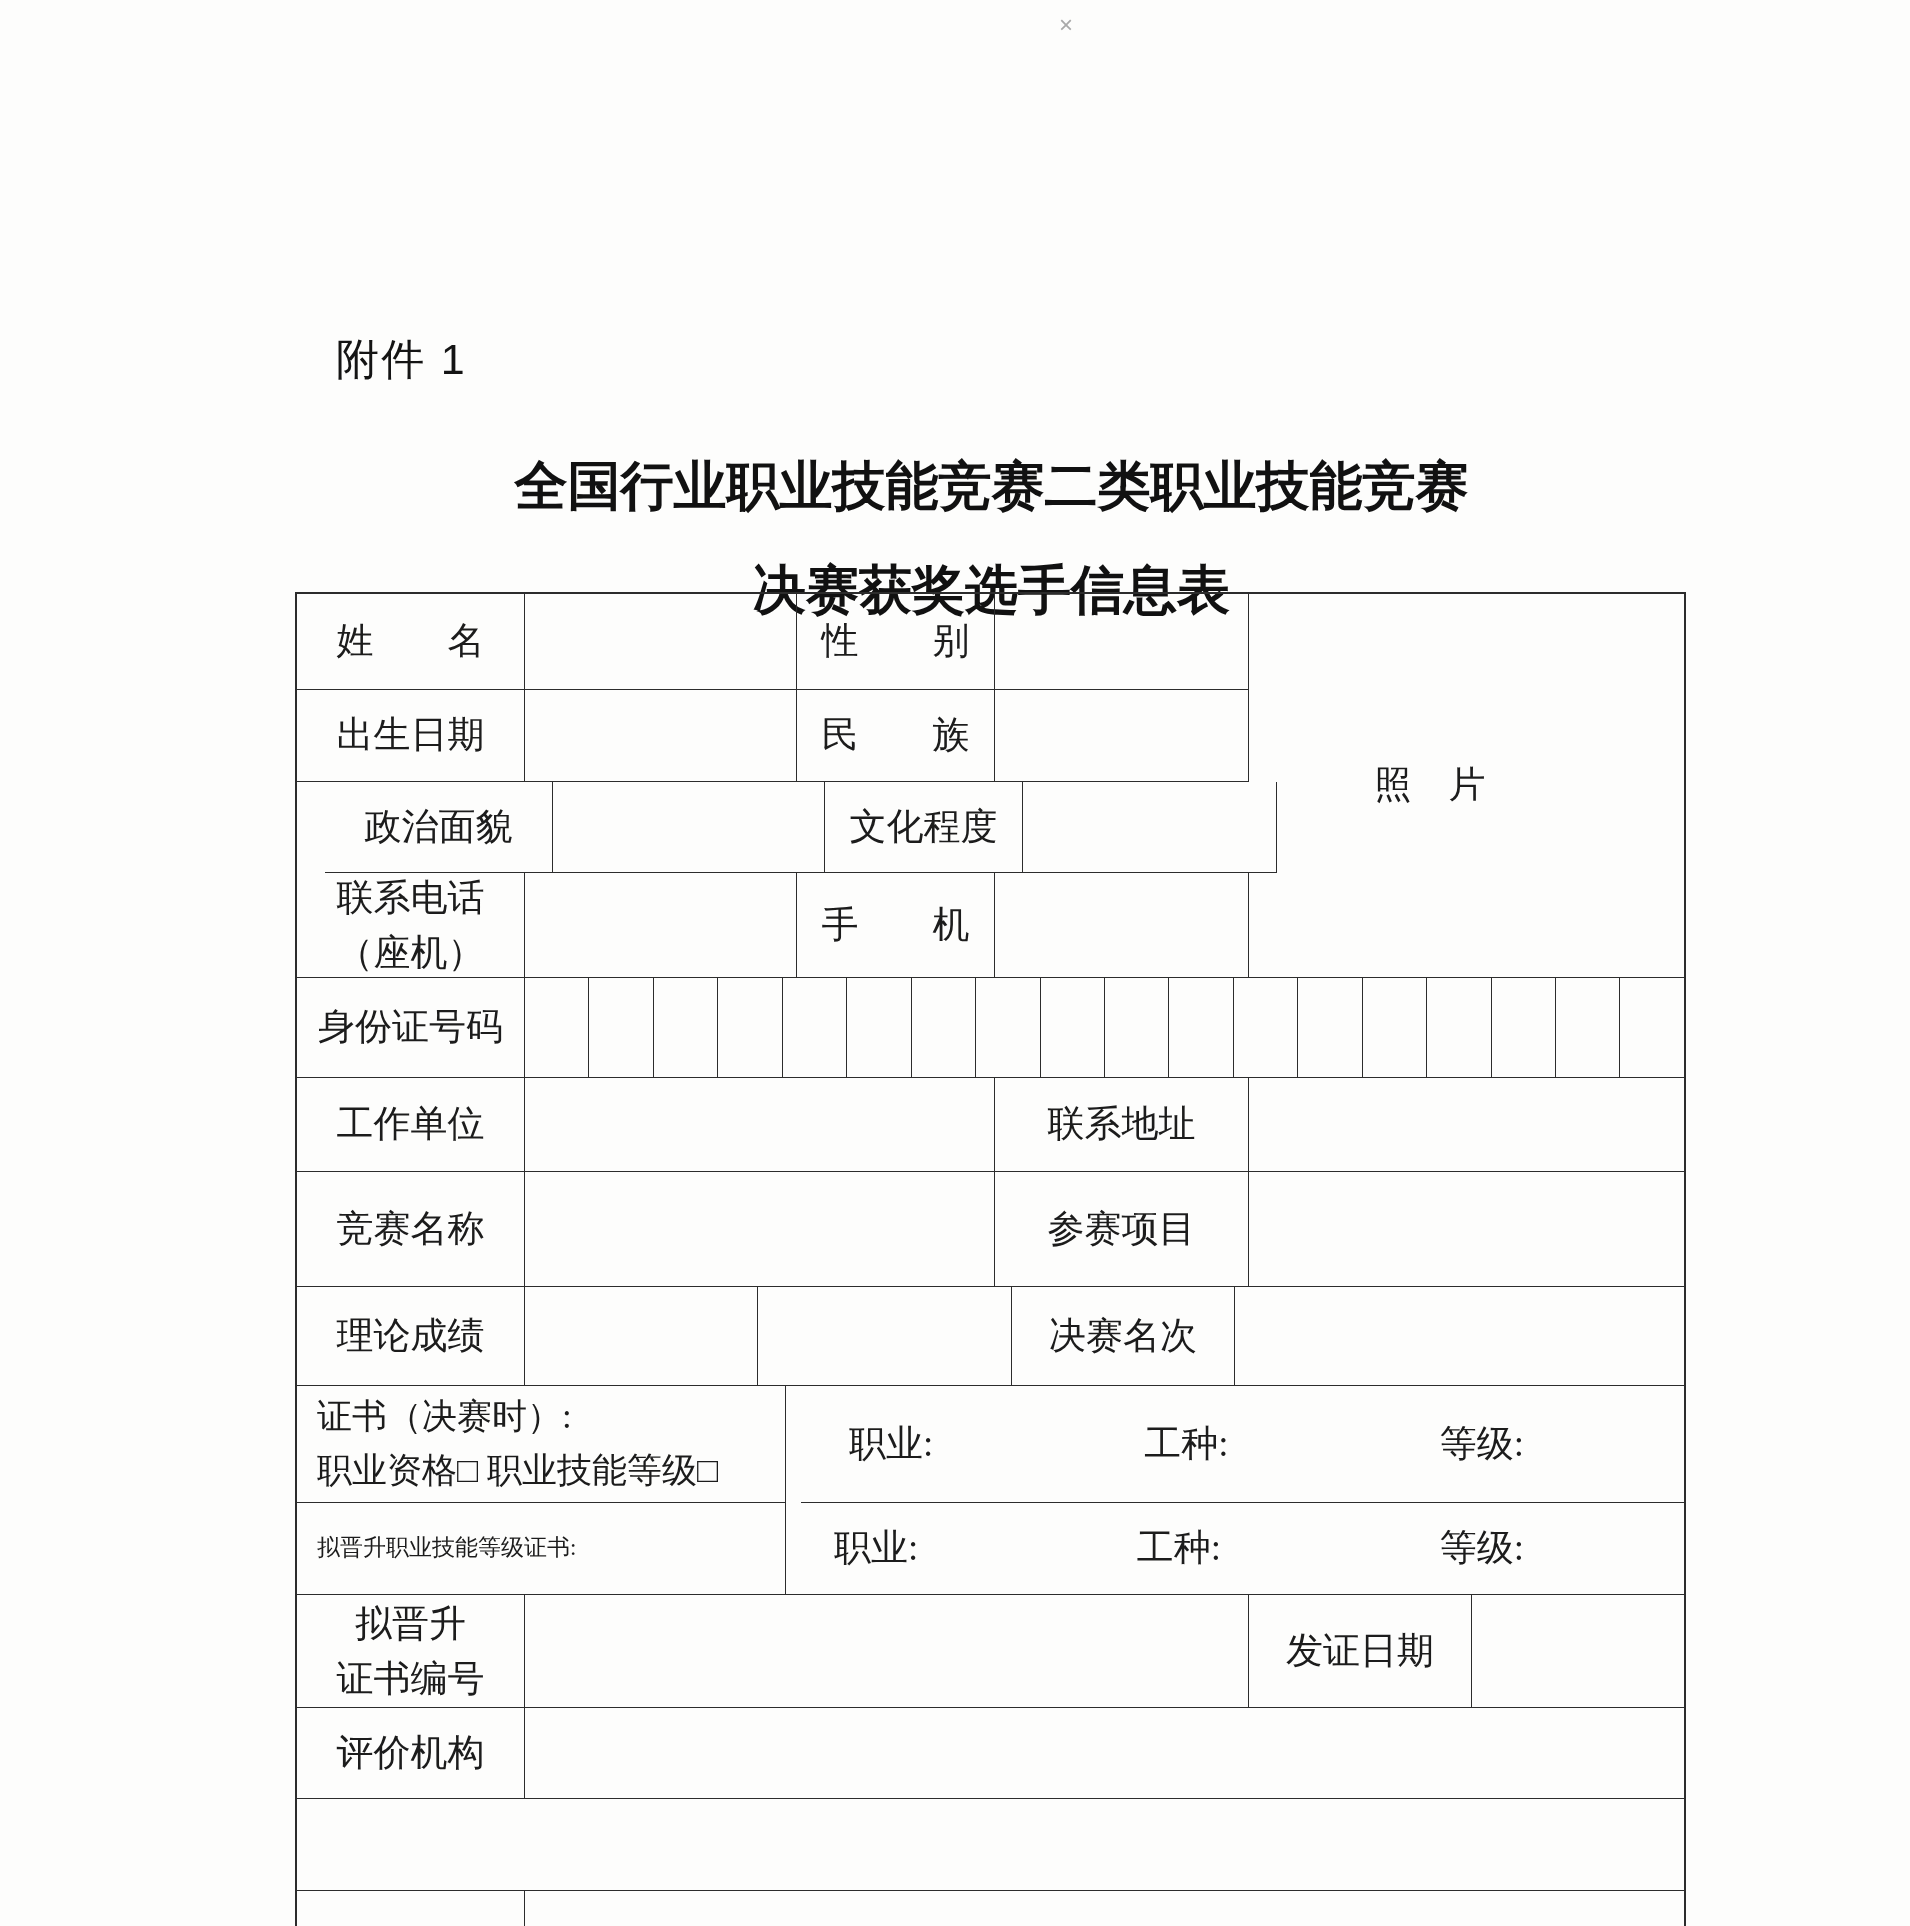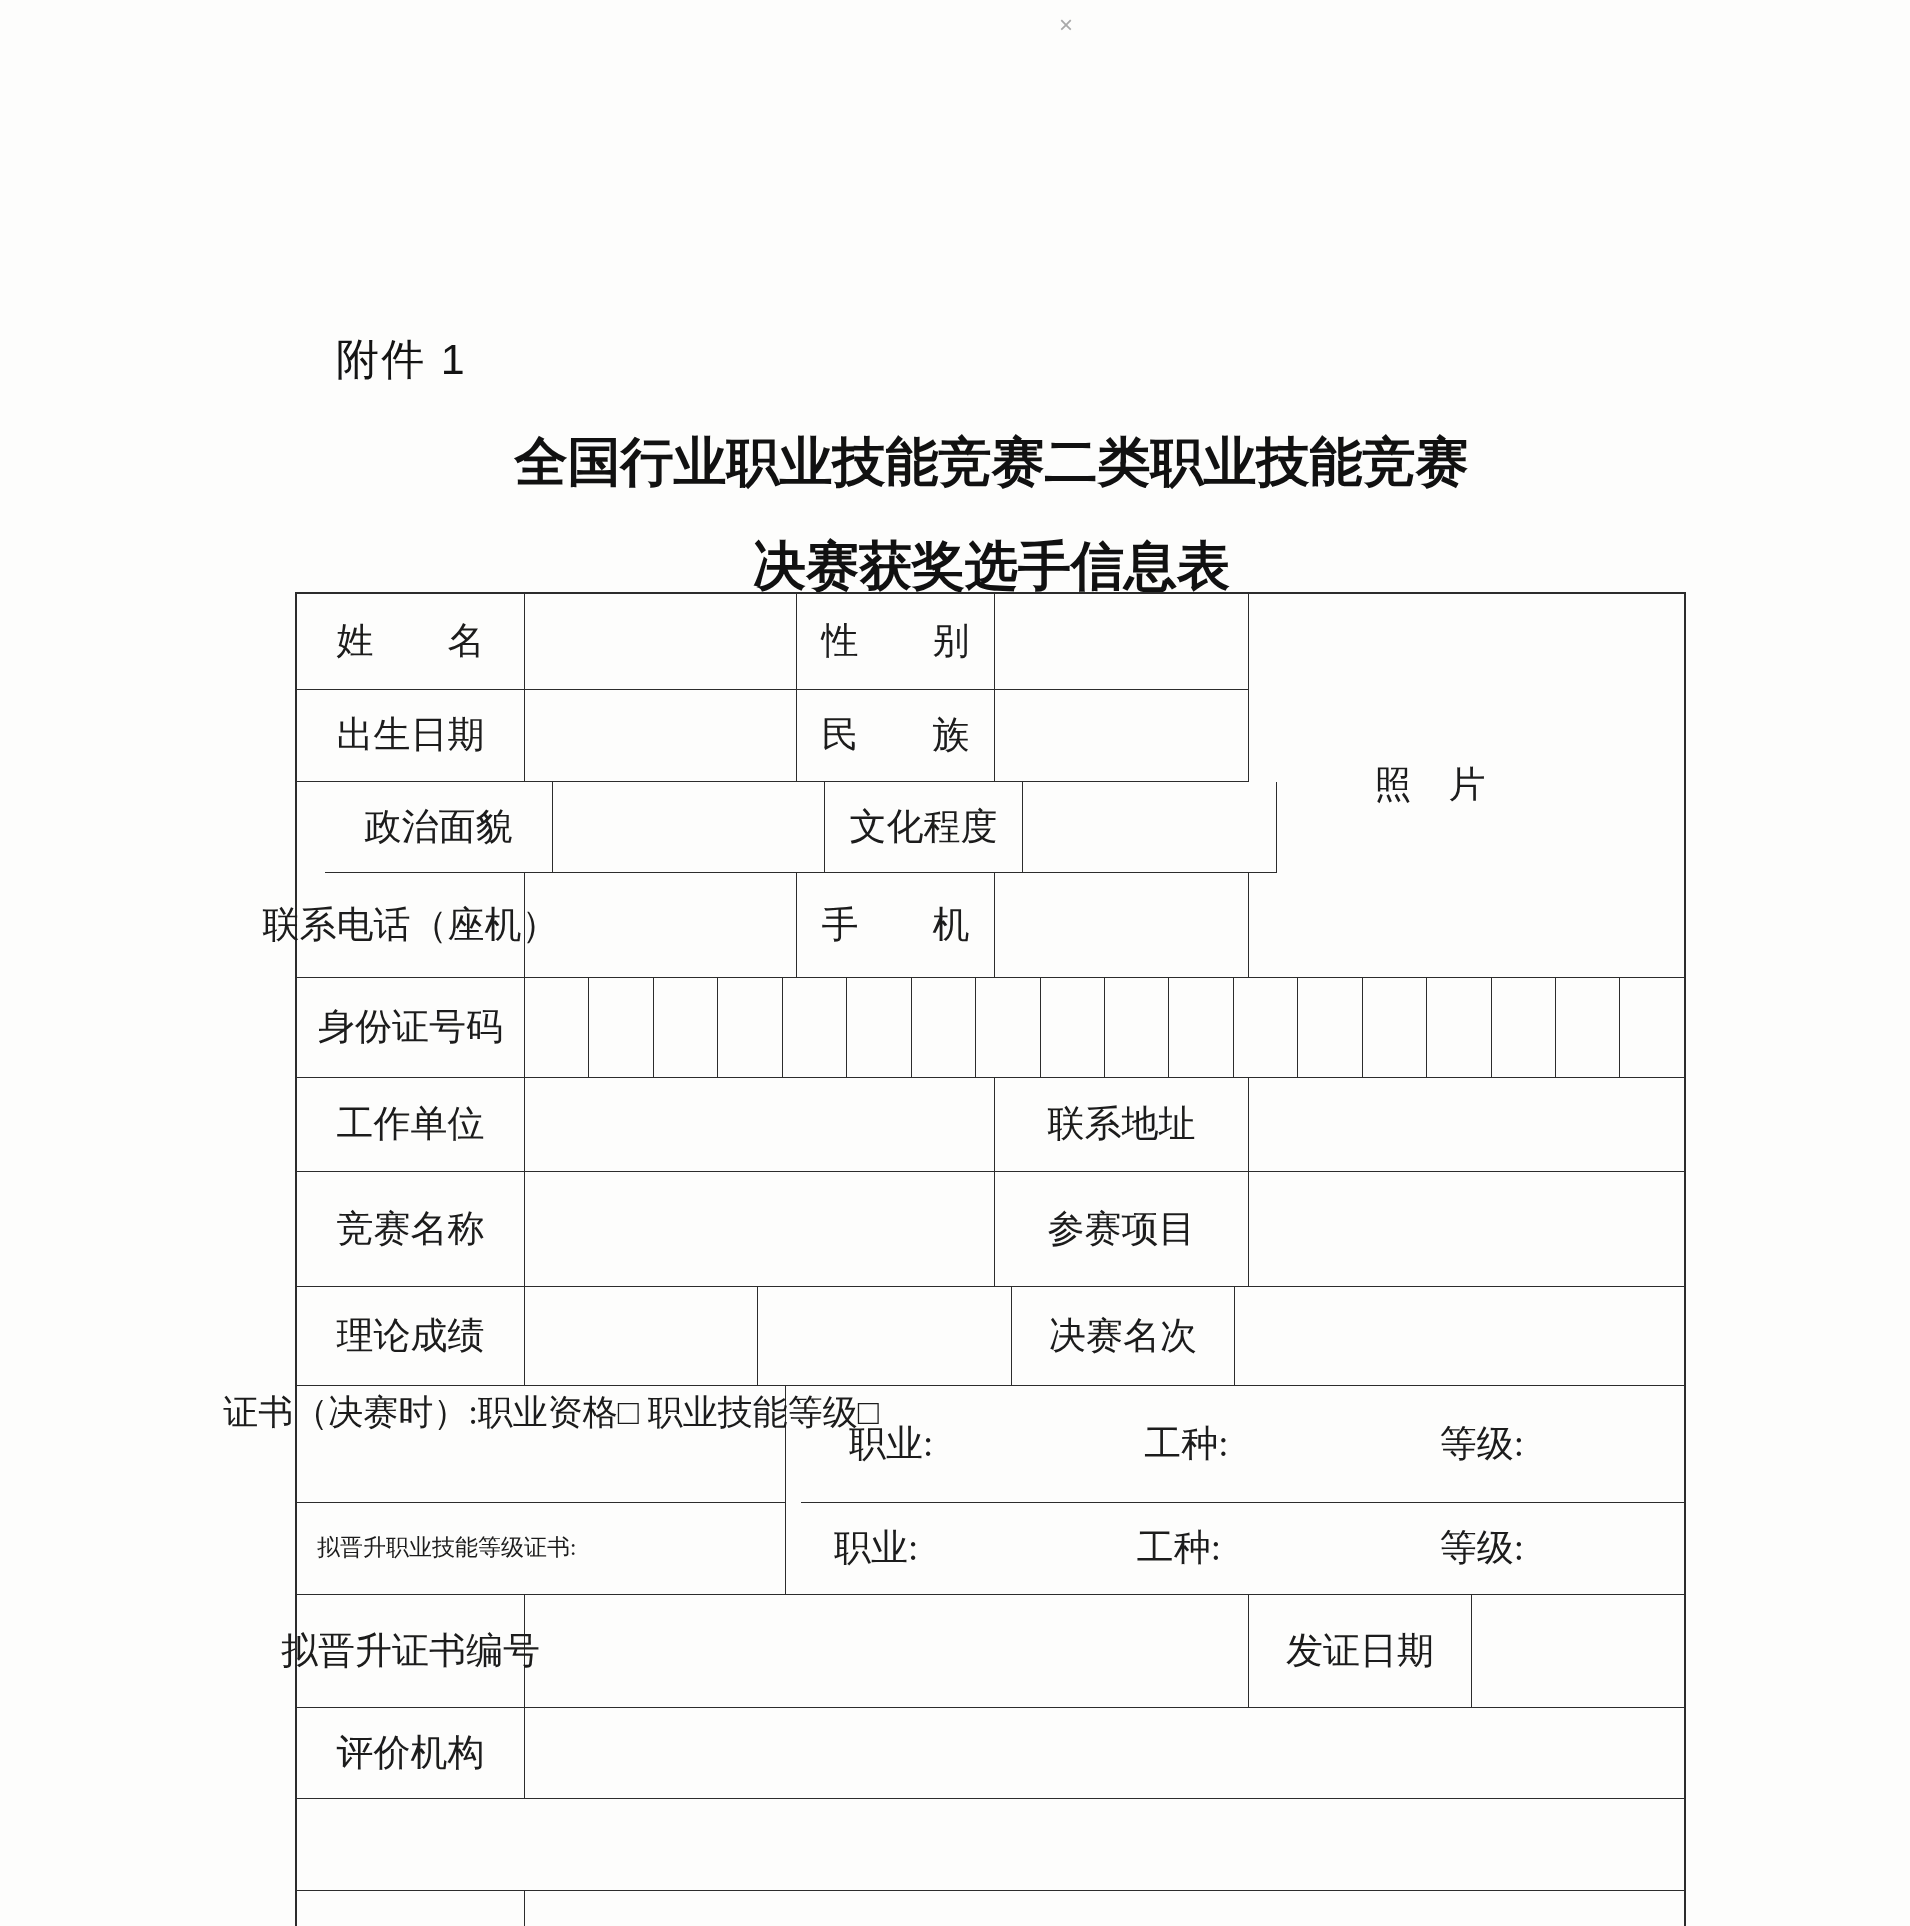--- a/index.html
+++ b/index.html
@@ -7,34 +7,34 @@
   html,body { background:#e9e9e9; }
   .page {
     position:relative; width:1911px; height:2701px; background:#fdfdfc;
     font-family:"Liberation Serif", serif; color:var(--txt); overflow:hidden;
   }
   .artifact { position:absolute; left:1059px; top:10.8px; font-size:24px; color:#a9a9a9;
     font-family:"Liberation Sans", sans-serif; }
   .attachment { position:absolute; left:336px; top:331px; font-size:43px;
     font-family:"Liberation Sans", sans-serif; color:#141414; letter-spacing:2.3px; }
   .title { position:absolute; left:298px; width:1387px; text-align:center;
-    font-family:"Liberation Sans", sans-serif; font-weight:700; font-size:53px; color:#111; }
+    font-family:"Liberation Sans", sans-serif; font-weight:700; font-size:53px; color:#111;margin-top:24px; }
   .title1 { top:427px; }
   .title2 { top:531px; }
 
   .ftable { position:absolute; left:295px; top:592px; width:1387px; height:1646px;
     border:2.7px solid var(--ln); background:transparent; }
   .row { display:flex; width:100%; box-sizing:border-box; }
   .c { box-sizing:border-box; border-right:1.2px solid var(--ln); border-bottom:1.2px solid var(--ln);
     display:flex; align-items:center; justify-content:center; font-size:37px; color:var(--txt);
     line-height:1.25; white-space:nowrap; }
   .nr { border-right:none !important; }
   .nb { border-bottom:none !important; }
   .grow { flex:1 1 auto; }
-  .col { flex-direction:row; }
+  .col { flex-direction:column; }
 
   .h1 {height:96px;} .h2 {height:92px;} .h3 {height:91px;padding-left:28px;} .h4 {height:104px;}
   .h5 {height:101px;} .h6 {height:94px;} .h7 {height:115px;} .h8 {height:99px;}
   .h9 {height:117px;gap:15px;} .h10 {height:92px;} .h11 {height:113px;} .h12 {height:91px;}
   .h13 {height:92px;} .h14 {height:349px;}
 
   .w-label {width:228px;} .w-v14 {width:272px;} .w-l2 {width:198px;} .w-v24 {width:254px;}
   .w-v67 {width:470px;} .w-l67 {width:254px;}
   .w-v8a {width:233px;} .w-l8 {width:237px;} .w-v8b {width:254px;} .w-l8c {width:223px;}
   .w-cert {width:489px;}

